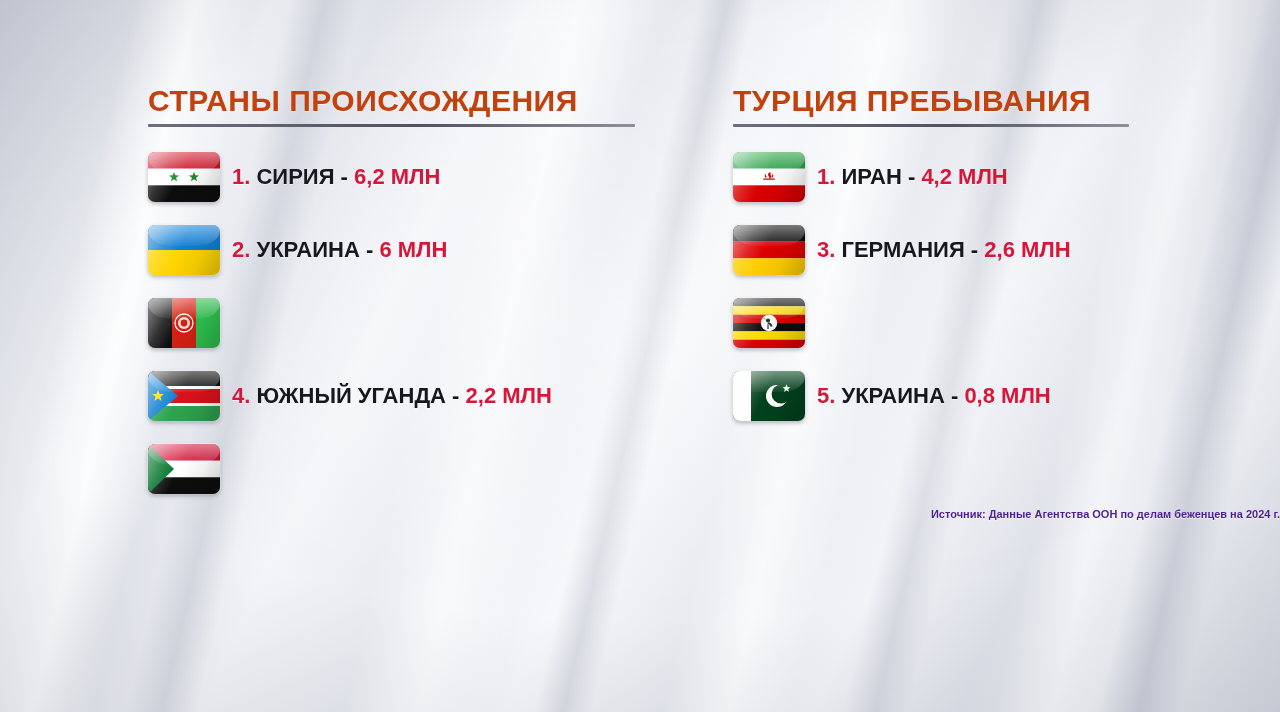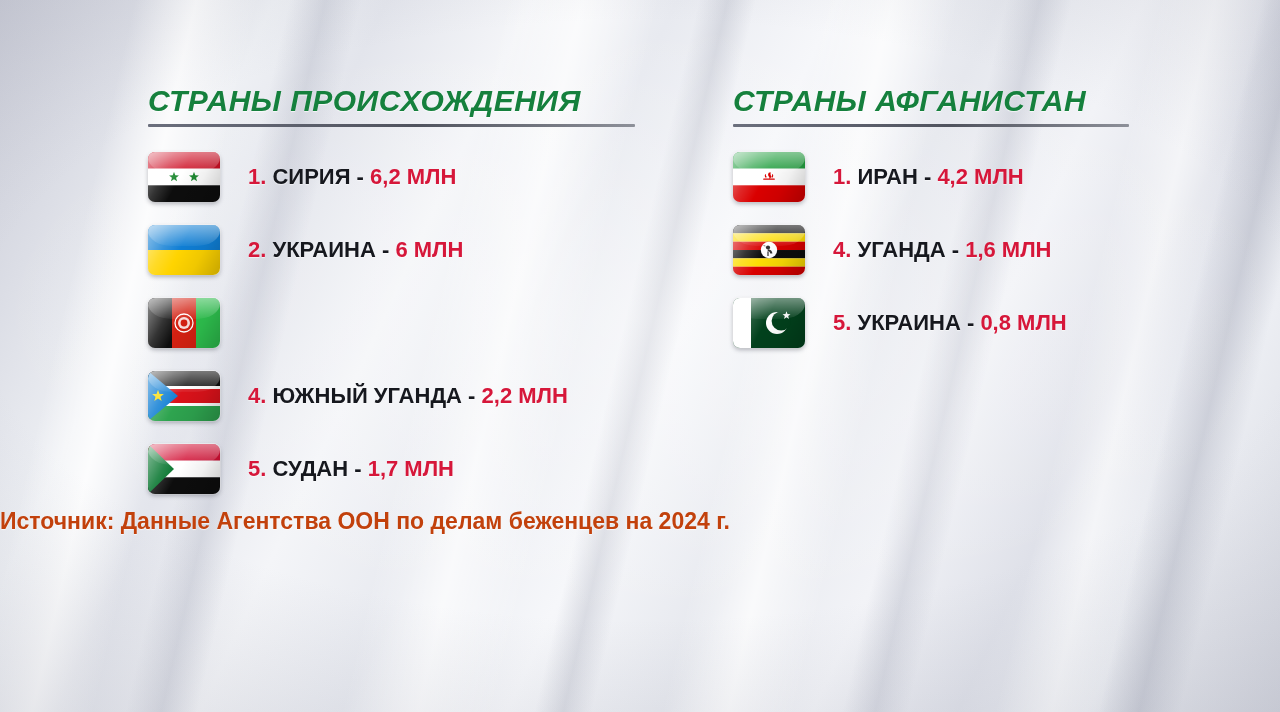--- a/index.html
+++ b/index.html
@@ -53,42 +53,41 @@
 
   
   .content { position:absolute; inset:0; }
 
   .column { position:absolute; top:86px; }
   .col-left  { left:148px; width:520px; }
   .col-right { left:733px; width:410px; }
 
   .col-title {
     font-size:30px; font-weight:bold; letter-spacing:.5px;
-    color:#15803d; white-space:nowrap; line-height:1;
+    color:#c2410c; white-space:nowrap; line-height:1;
     text-shadow:0 1px 1px rgba(255,255,255,.75);
-    font-style:italic;
   }
   .col-rule {
     margin-top:8px; height:3px;
     background:linear-gradient(90deg,#6b6f7d 0%,#50535e 55%,#8d9099 100%);
     border-radius:1px;
   }
   .col-left  .col-rule { width:487px; }
   .col-right .col-rule { width:396px; }
 
   .rows { margin-top:13px; }
 
   .row {
     display:flex; align-items:center;
     height:73px;
   }
   .row-text {
     font-size:22px; font-weight:bold;
     color:#16181e; white-space:nowrap;
-    margin-left:28px;
+    margin-left:12px;
     text-shadow:0 1px 1px rgba(255,255,255,.6);
   }
   .rank  { color:#d6173a; }
   .value { color:#d6173a; font-weight:bold; }
   .cname { font-weight:bold; }
 
   
   .flag {
     position:relative;
     width:72px; height:50px;
@@ -111,23 +110,23 @@
   .flag::before {
     content:""; position:absolute; left:0; right:0; top:0; height:42%;
     border-radius:7px 7px 40% 40%/7px 7px 90% 90%;
     background:linear-gradient(180deg, rgba(255,255,255,.45), rgba(255,255,255,.05));
     z-index:3; pointer-events:none;
   }
 
   
   .source {
     position:absolute; left:0; right:0; top:508px;
-    text-align:left;
-    font-size:23px; font-weight:bold;
-    color:#c2410c;
+    text-align:right;
+    font-size:11px; font-weight:bold;
+    color:#4c1d95;
     text-shadow:0 1px 1px rgba(255,255,255,.7);
   }
 </style>
 </head>
 <body>
 
 <div class="bg">
   <div class="bg-base"></div>
   <div class="streak s1"></div>
   <div class="streak s2"></div>
@@ -195,64 +194,72 @@
         </div>
         <div class="row">
           <div class="flag">
             <div class="fld"><svg viewBox="0 0 72 50" preserveAspectRatio="none" width="100%" height="100%">
                 <rect width="72" height="16.7" y="0" fill="#d21034"></rect>
                 <rect width="72" height="16.6" y="16.7" fill="#ffffff"></rect>
                 <rect width="72" height="16.7" y="33.3" fill="#0d0d0d"></rect>
                 <polygon points="0,0 26,25 0,50" fill="#007229"></polygon>
               </svg></div>
           </div>
-          <div class="row-text"><span class="rank">5.</span><span class="cname"> СУДАН </span><span>- </span><span class="value">1,7 МЛН</span></div>
         </div>
       </div>
   </div>
 
   <div class="column col-right">
-    <div class="col-title">СТРАНЫ АФГАНИСТАН</div>
+    <div class="col-title">ТУРЦИЯ ПРЕБЫВАНИЯ</div>
     <div class="col-rule"></div>
     <div class="rows" id="right-rows">
         <div class="row">
           <div class="flag">
             <div class="fld"><svg viewBox="0 0 72 50" preserveAspectRatio="none" width="100%" height="100%">
                 <rect width="72" height="16.7" y="0" fill="#239f40"></rect>
                 <rect width="72" height="16.6" y="16.7" fill="#ffffff"></rect>
                 <rect width="72" height="16.7" y="33.3" fill="#da0000"></rect>
                 <g fill="#da0000">
                   <path d="M36 20.5c-1.2 1.2-1.2 3 0 4.3 .6 .7 .6 1.6 0 2.3 1.9-.6 2.6-2.4 1.8-3.9-.5-.9-.4-1.9 .2-2.7z"></path>
                   <path d="M32.2 22.3c-.8 1.3-.4 2.9 .9 3.6l.5-1.4c-.7-.5-.9-1.4-.6-2.2z"></path>
                   <path d="M39.8 22.3c.8 1.3 .4 2.9-.9 3.6l-.5-1.4c.7-.5 .9-1.4 .6-2.2z"></path>
                   <rect x="30.2" y="26.6" width="11.6" height="1.2" rx=".5"></rect>
                 </g>
               </svg></div>
           </div>
           <div class="row-text"><span class="rank">1.</span><span class="cname"> ИРАН </span><span>- </span><span class="value">4,2 МЛН</span></div>
+        </div>
+        <div class="row">
+          <div class="flag">
+            <div class="fld"><svg viewBox="0 0 72 50" preserveAspectRatio="none" width="100%" height="100%">
+                <rect width="72" height="16.7" y="0" fill="#0d0d0d"></rect>
+                <rect width="72" height="16.6" y="16.7" fill="#dd0000"></rect>
+                <rect width="72" height="16.7" y="33.3" fill="#ffce00"></rect>
+              </svg></div>
+          </div>
+          <div class="row-text"><span class="rank">3.</span><span class="cname"> ГЕРМАНИЯ </span><span>- </span><span class="value">2,6 МЛН</span></div>
         </div>
         <div class="row">
           <div class="flag">
             <div class="fld"><svg viewBox="0 0 72 50" preserveAspectRatio="none" width="100%" height="100%">
                 <rect width="72" height="8.34" y="0" fill="#0d0d0d"></rect>
                 <rect width="72" height="8.34" y="8.34" fill="#fcdc04"></rect>
                 <rect width="72" height="8.34" y="16.68" fill="#d90000"></rect>
                 <rect width="72" height="8.34" y="25.02" fill="#0d0d0d"></rect>
                 <rect width="72" height="8.34" y="33.36" fill="#fcdc04"></rect>
                 <rect width="72" height="8.3" y="41.7" fill="#d90000"></rect>
                 <circle cx="36" cy="25" r="8.2" fill="#ffffff"></circle>
                 <g fill="#333">
                   <circle cx="35" cy="22.5" r="2.1"></circle>
                   <path d="M35 24.3c2.6 .2 4.4 2 4.4 4.2h-2.2c0-1.4-1.1-2.4-2.6-2.5z"></path>
                   <rect x="34.4" y="26.4" width="1.2" height="4.6"></rect>
                   <path d="M32.3 21.6l-2.6-1.1 2.6 .1z"></path>
                 </g>
               </svg></div>
           </div>
-          <div class="row-text"><span class="rank">4.</span><span class="cname"> УГАНДА </span><span>- </span><span class="value">1,6 МЛН</span></div>
         </div>
         <div class="row">
           <div class="flag">
             <div class="fld"><svg viewBox="0 0 72 50" preserveAspectRatio="none" width="100%" height="100%">
                 <rect width="72" height="50" fill="#01411c"></rect>
                 <rect width="18" height="50" x="0" fill="#ffffff"></rect>
                 <circle cx="44" cy="25" r="11" fill="#ffffff"></circle>
                 <circle cx="48.2" cy="23" r="9.6" fill="#01411c"></circle>
                 <polygon points="53.50,13.30 54.54,16.07 57.49,16.20 55.18,18.05 55.97,20.90 53.50,19.26 51.03,20.90 51.82,18.05 49.51,16.20 52.46,16.07" fill="#ffffff"></polygon>
               </svg></div>

